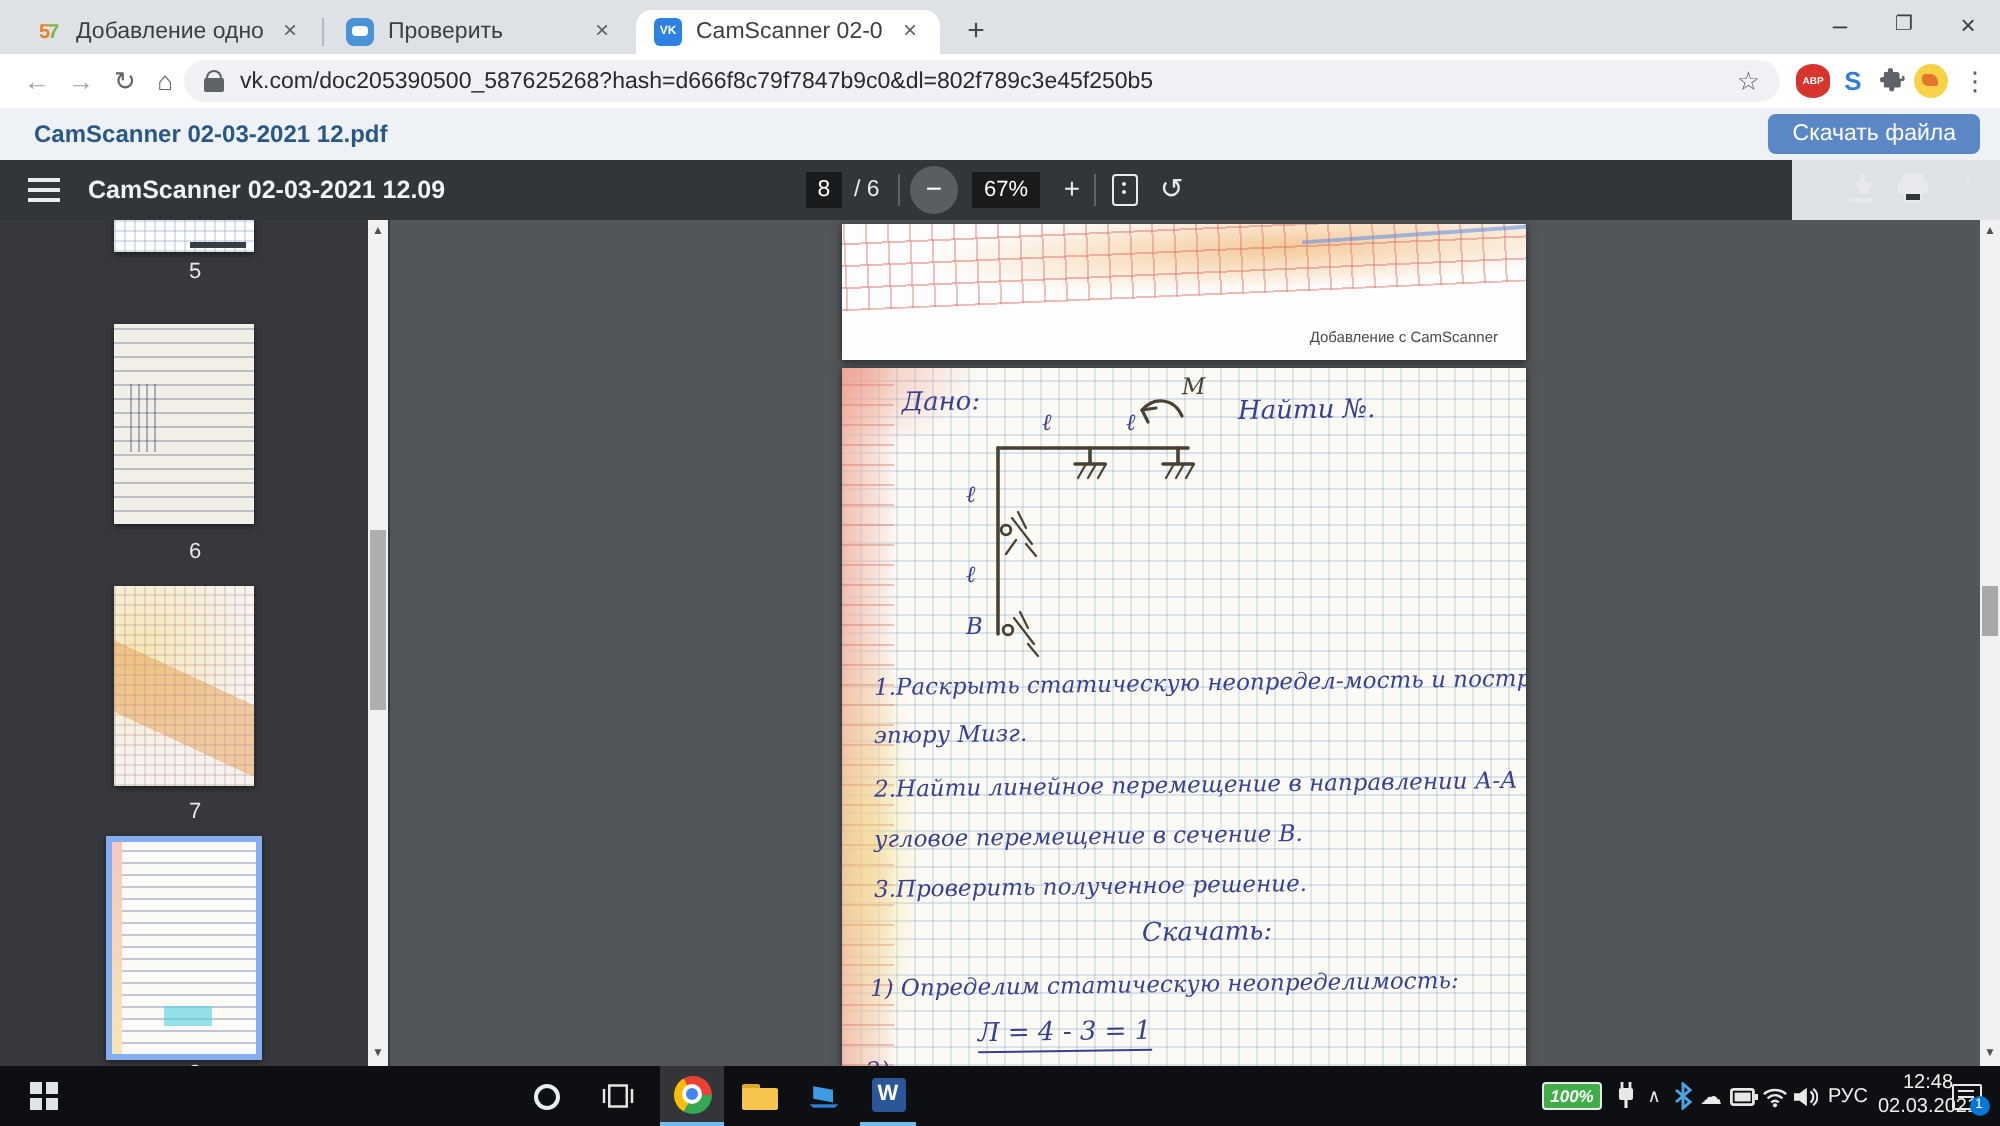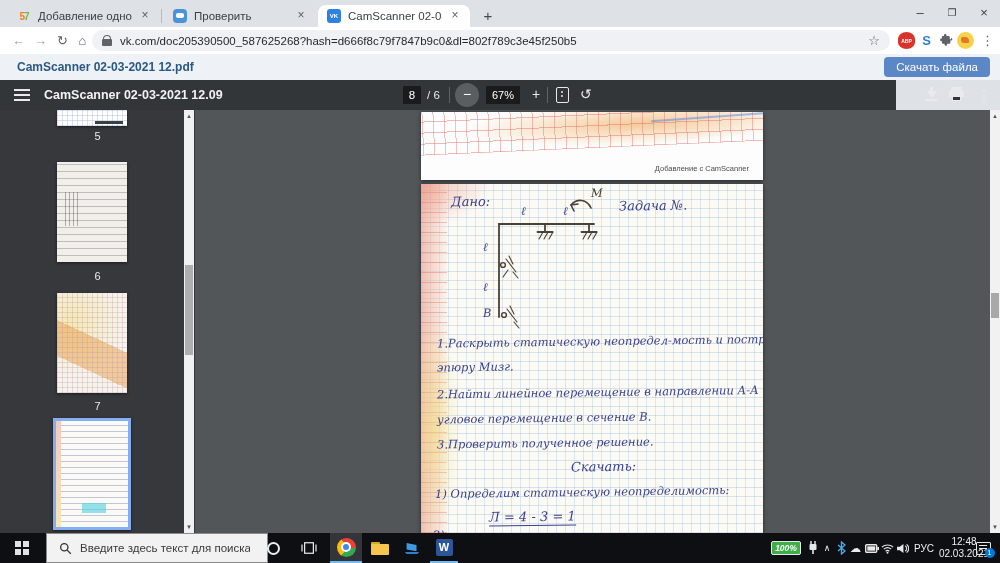--- a/index.html
+++ b/index.html
@@ -280,21 +280,21 @@
           <path d="M86 125 L96 138 M89 122 L93 130 M93 138 L98 144" stroke-width="1.1"></path>
           <path d="M150 21 C156 14 166 15 170 24" stroke-width="1.6"></path>
           <path d="M150 21 L157 20 M150 21 L153 27" stroke-width="1.6"></path>
         </g>
       </svg>
 
       <span class="ink ink-lg" style="left:30px; top:10px;">Дано:</span>
       <span class="ink" style="left:100px; top:20px;">ℓ</span>
       <span class="ink" style="left:142px; top:20px;">ℓ</span>
       <span class="ink" style="left:170px; top:2px; color:#4a4034;">M</span>
-      <span class="ink ink-lg" style="left:198px; top:14px;">Задача №.</span>
+      <span class="ink ink-lg" style="left:198px; top:14px;">Найти №.</span>
       <span class="ink" style="left:62px; top:56px;">ℓ</span>
       <span class="ink" style="left:62px; top:96px;">ℓ</span>
       <span class="ink" style="left:62px; top:122px;">B</span>
 
       <span class="ink" style="left:16px; top:150px;">1.Раскрыть статическую неопредел-мость и построить</span>
       <span class="ink" style="left:16px; top:176px;">эпюру Мизг.</span>
       <span class="ink" style="left:16px; top:201px;">2.Найти линейное перемещение в направлении А-А или</span>
       <span class="ink" style="left:16px; top:227px;">угловое перемещение в сечение В.</span>
       <span class="ink" style="left:16px; top:252px;">3.Проверить полученное решение.</span>
       <span class="ink ink-lg" style="left:150px; top:275px;">Скачать:</span>
@@ -312,27 +312,20 @@
 
   <div class="taskbar">
     <div class="startbtn">
       <div class="winlogo">
           <i></i>
           <i></i>
           <i></i>
           <i></i>
         </div>
     </div>
-    <div class="tsearch">
-      <svg width="13" height="13" viewBox="0 0 16 16">
-          <circle cx="6.5" cy="6.5" r="4.5" fill="none" stroke="#333" stroke-width="1.6"></circle>
-          <path d="M10 10 L14.5 14.5" stroke="#333" stroke-width="1.6"></path>
-        </svg>
-      <input type="text" placeholder="Введите здесь текст для поиска" style="">
-    </div>
     <div class="tbic cortana">
         <i></i>
       </div>
     <div class="tbic taskview">
       <svg width="16" height="14" viewBox="0 0 18 16">
           <rect x="4" y="2" width="10" height="12" fill="none" stroke="#e8e8e8" stroke-width="1.4"></rect>
           <path d="M1 4 L1 12 M17 4 L17 12" stroke="#e8e8e8" stroke-width="1.4"></path>
         </svg>
     </div>
 

